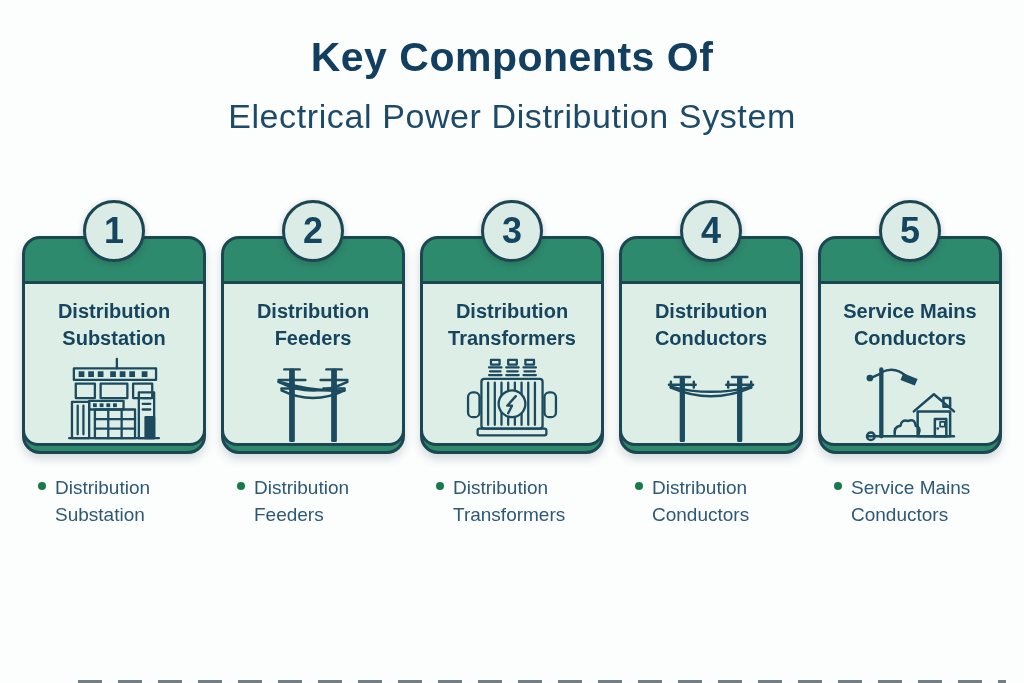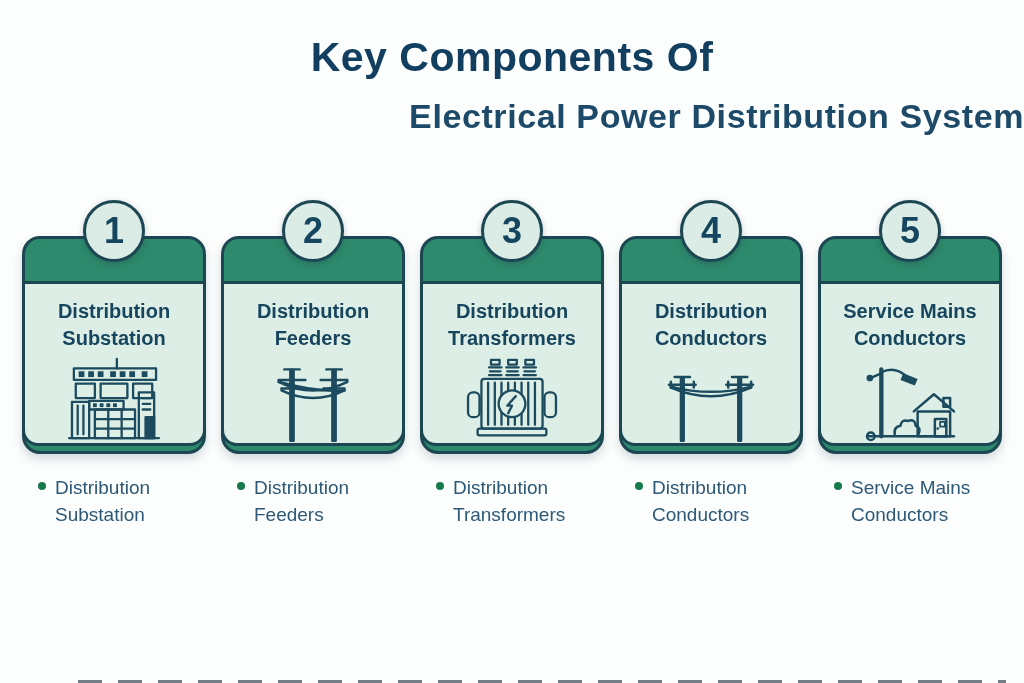--- a/index.html
+++ b/index.html
@@ -13,23 +13,23 @@
   .title{
     padding-top:34px;
     text-align:center;
     font-size:41px;
     font-weight:700;
     letter-spacing:0.5px;
     color:#123e5f;
   }
   .subtitle{
     margin-top:16px;
-    text-align:right;
+    text-align:center;
     font-size:34px;
-    font-weight:700;
+    font-weight:400;
     letter-spacing:0.6px;
     color:#1d4a69;
   }
   .cards-row{
     display:flex;
     justify-content:center;
     gap:15px;
     margin-top:100px;
   }
   .col{width:184px;flex:0 0 184px;}

